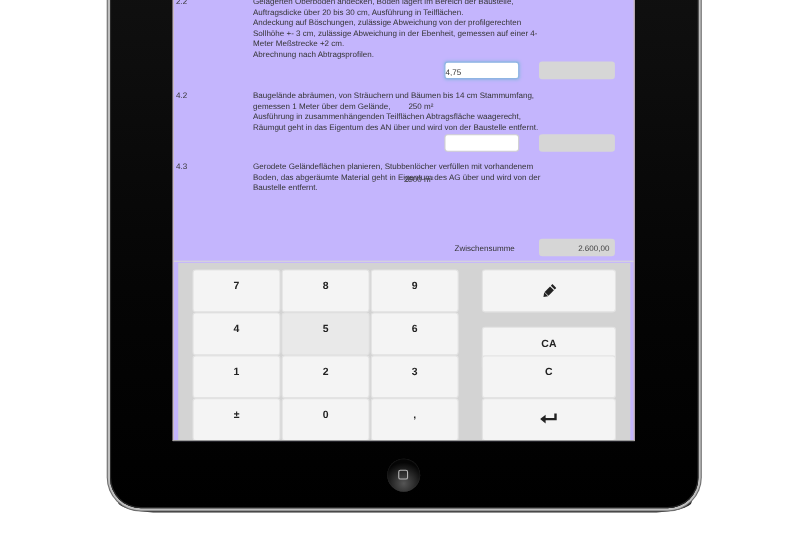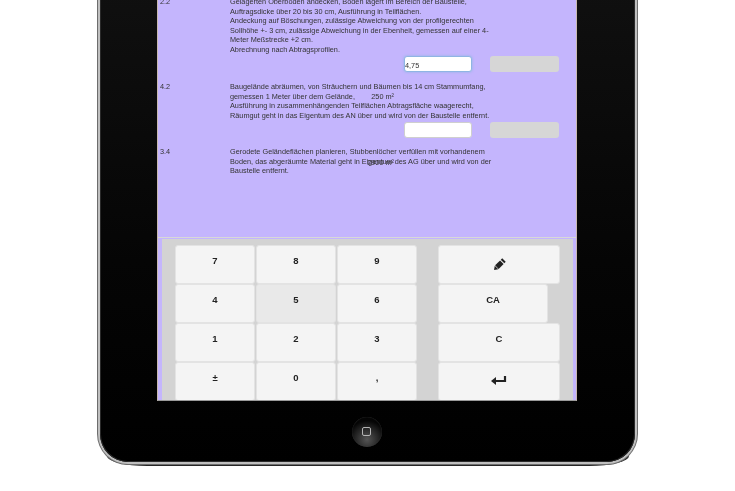--- a/index.html
+++ b/index.html
@@ -89,26 +89,30 @@
 Ausführung in zusammenhängenden Teilflächen Abtragsfläche waagerecht,
 Räumgut geht in das Eigentum des AN über und wird von der Baustelle entfernt.</span>
   </div>
   <div class="qty-row" style="top:122px;">
     <span class="qty">2900 m²</span>
     <div class="input"></div>
     <div class="result"></div>
   </div>
 
   <div class="item" style="top:147px;">
-    <span class="num">3.4</span>
+    <span class="num">4.3</span>
     <span class="desc">Gerodete Geländeflächen planieren, Stubbenlöcher verfüllen mit vorhandenem
 Boden, das abgeräumte Material geht in Eigentum des AG über und wird von der
 Baustelle entfernt.</span>
   </div>
 
+  <div class="qty-row" style="top:217px;">
+    <span class="subtotal-label">Zwischensumme</span>
+    <div class="result">2.600,00</div>
+  </div>
 
   <div class="divider"></div>
 
   <div class="keypad">
 
     <div class="key" style="left:13px;top:6px;width:80px;height:39px;">
         <span>7</span>
       </div>
     <div class="key" style="left:94px;top:6px;width:80px;height:39px;">
         <span>8</span>
@@ -128,21 +132,21 @@
 
     <div class="key" style="left:13px;top:45px;width:80px;height:39px;">
         <span>4</span>
       </div>
     <div class="key pressed" style="left:94px;top:45px;width:80px;height:39px;">
         <span>5</span>
       </div>
     <div class="key" style="left:175px;top:45px;width:80px;height:39px;">
         <span>6</span>
       </div>
-    <div class="key" style="left:276px;top:45px;width:110px;height:39px;">
+    <div class="key" style="left:276px;top:58px;width:122px;height:39px;">
         <span>CA</span>
       </div>
 
     <div class="key" style="left:13px;top:84px;width:80px;height:39px;">
         <span>1</span>
       </div>
     <div class="key" style="left:94px;top:84px;width:80px;height:39px;">
         <span>2</span>
       </div>
     <div class="key" style="left:175px;top:84px;width:80px;height:39px;">

